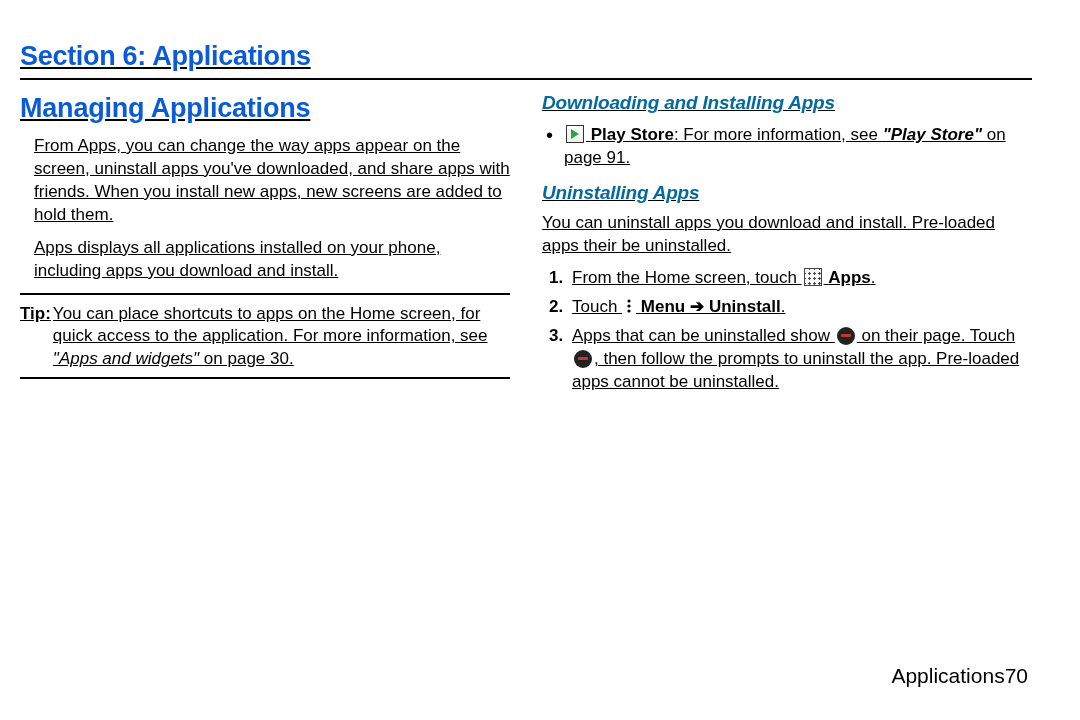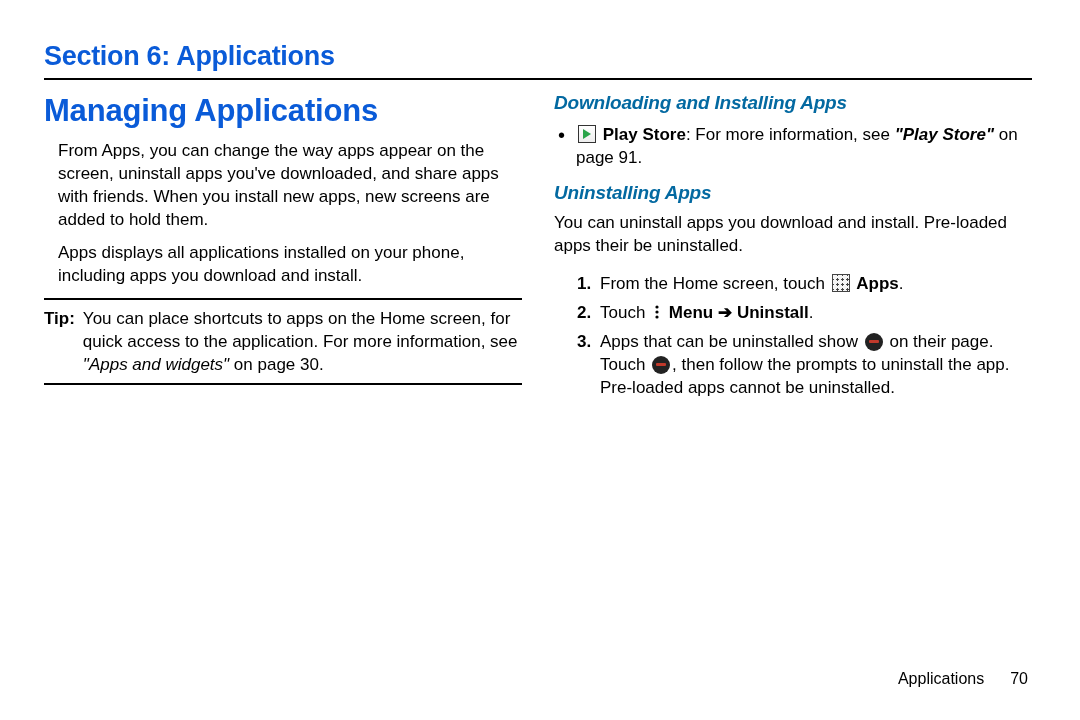--- a/index.html
+++ b/index.html
@@ -8,21 +8,22 @@
     width: 1080px;
     height: 720px;
     font-family: Arial, Helvetica, sans-serif;
     font-size: 17px;
     line-height: 1.35;
     color: #000;
     position: relative;
     background: #fff;
   }
   .page {
-    padding: 38px 48px 0 44px;
+    padding: 38px 48px 0 20px;
+    text-decoration: underline;
   }
   .section-title {
     font-family: Arial, Helvetica, sans-serif;
     font-weight: 900;
     font-size: 27px;
     color: #0a5bd8;
     letter-spacing: -0.3px;
     margin: 0 0 4px 0;
   }
   .rule {
@@ -34,21 +35,21 @@
     display: flex;
     gap: 32px;
   }
   .col {
     flex: 1;
     min-width: 0;
   }
   .h2 {
     font-family: Arial, Helvetica, sans-serif;
     font-weight: 900;
-    font-size: 31px;
+    font-size: 27px;
     color: #0a5bd8;
     letter-spacing: -0.2px;
     margin: 0 0 8px 0;
   }
   .h3 {
     font-family: Arial, Helvetica, sans-serif;
     font-weight: 700;
     font-style: italic;
     font-size: 19px;
     color: #0369a1;
@@ -133,38 +134,37 @@
     content: "";
     position: absolute;
     left: 4px; top: 7px;
     width: 10px; height: 3px;
     background: #c0392b;
     border-radius: 1px;
   }
   .bold { font-weight: 700; }
   .ital { font-style: italic; }
   ol.steps {
-    margin: 16px; padding: 0 0 0 26px;
+    margin: 0; padding: 0 0 0 26px;
   }
   ol.steps li {
     margin-bottom: 6px;
     padding-left: 4px;
   }
   ol.steps li::marker {
     font-weight: 700;
   }
-  .tip-block { display: flex; gap: 8px; padding-left: 0; }
+  .tip-block { display: flex; gap: 2px; padding-left: 0; }
   .tip-label { font-weight: 700; white-space: nowrap; }
   .footer {
     position: absolute;
     bottom: 30px;
     right: 52px;
-    font-size: 16px;
+    font-size: 21px;
     display: flex;
-    gap: 26px;
     align-items: baseline;
   }
 </style>
 </head>
 <body>
 
 <div class="page">
 
   <h1 class="section-title">Section 6: Applications</h1>
   <hr class="rule">

